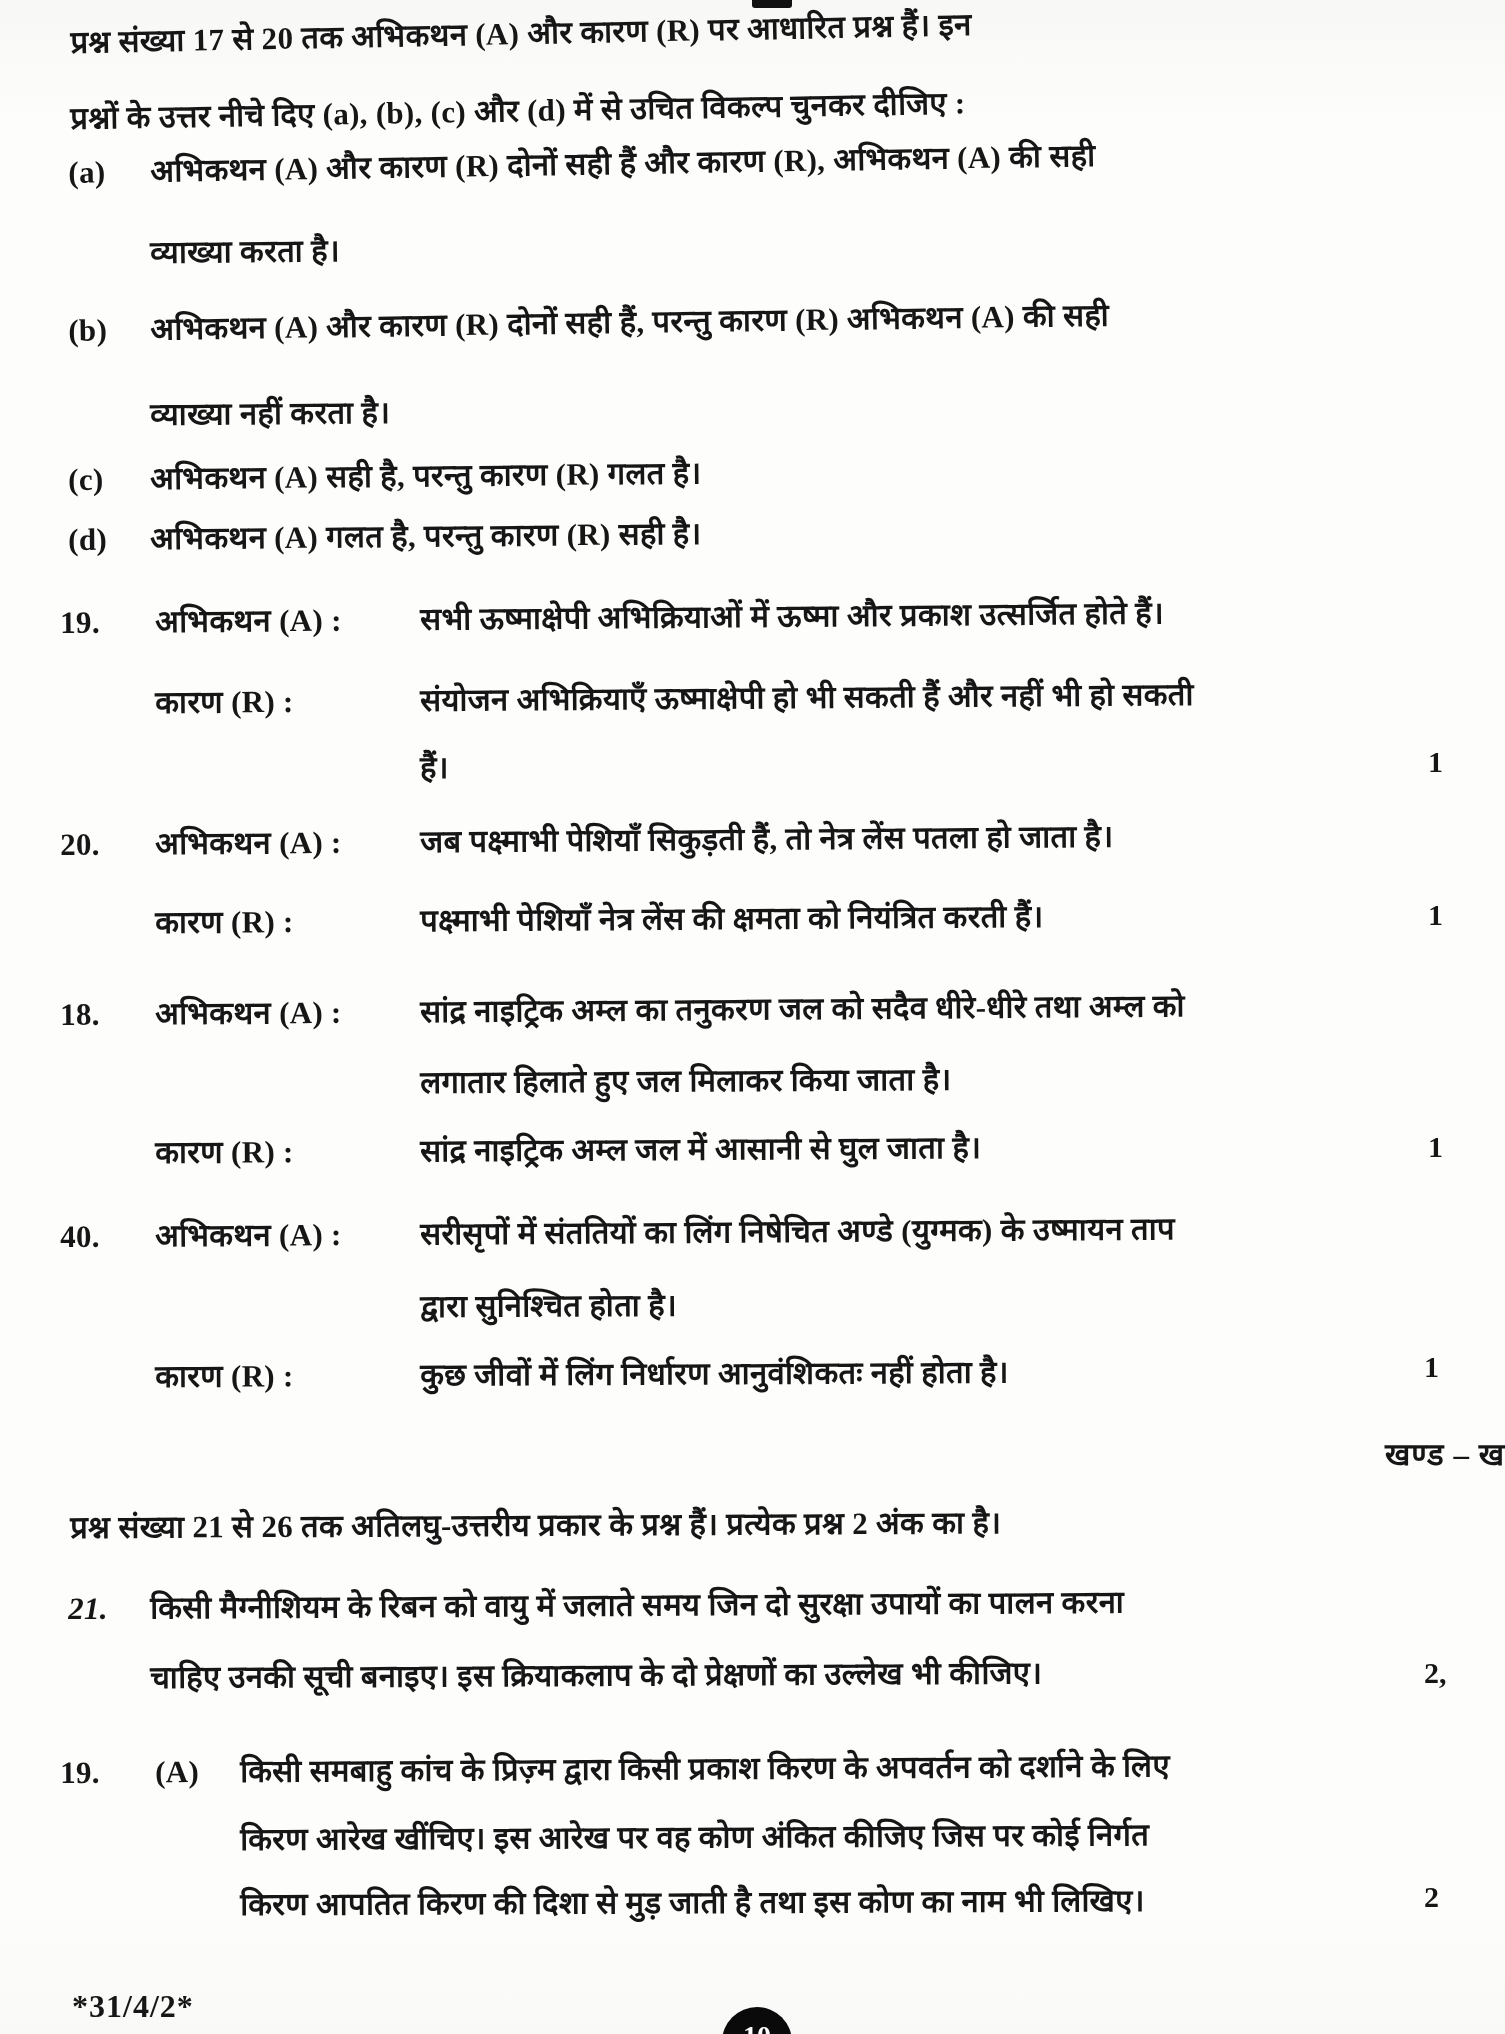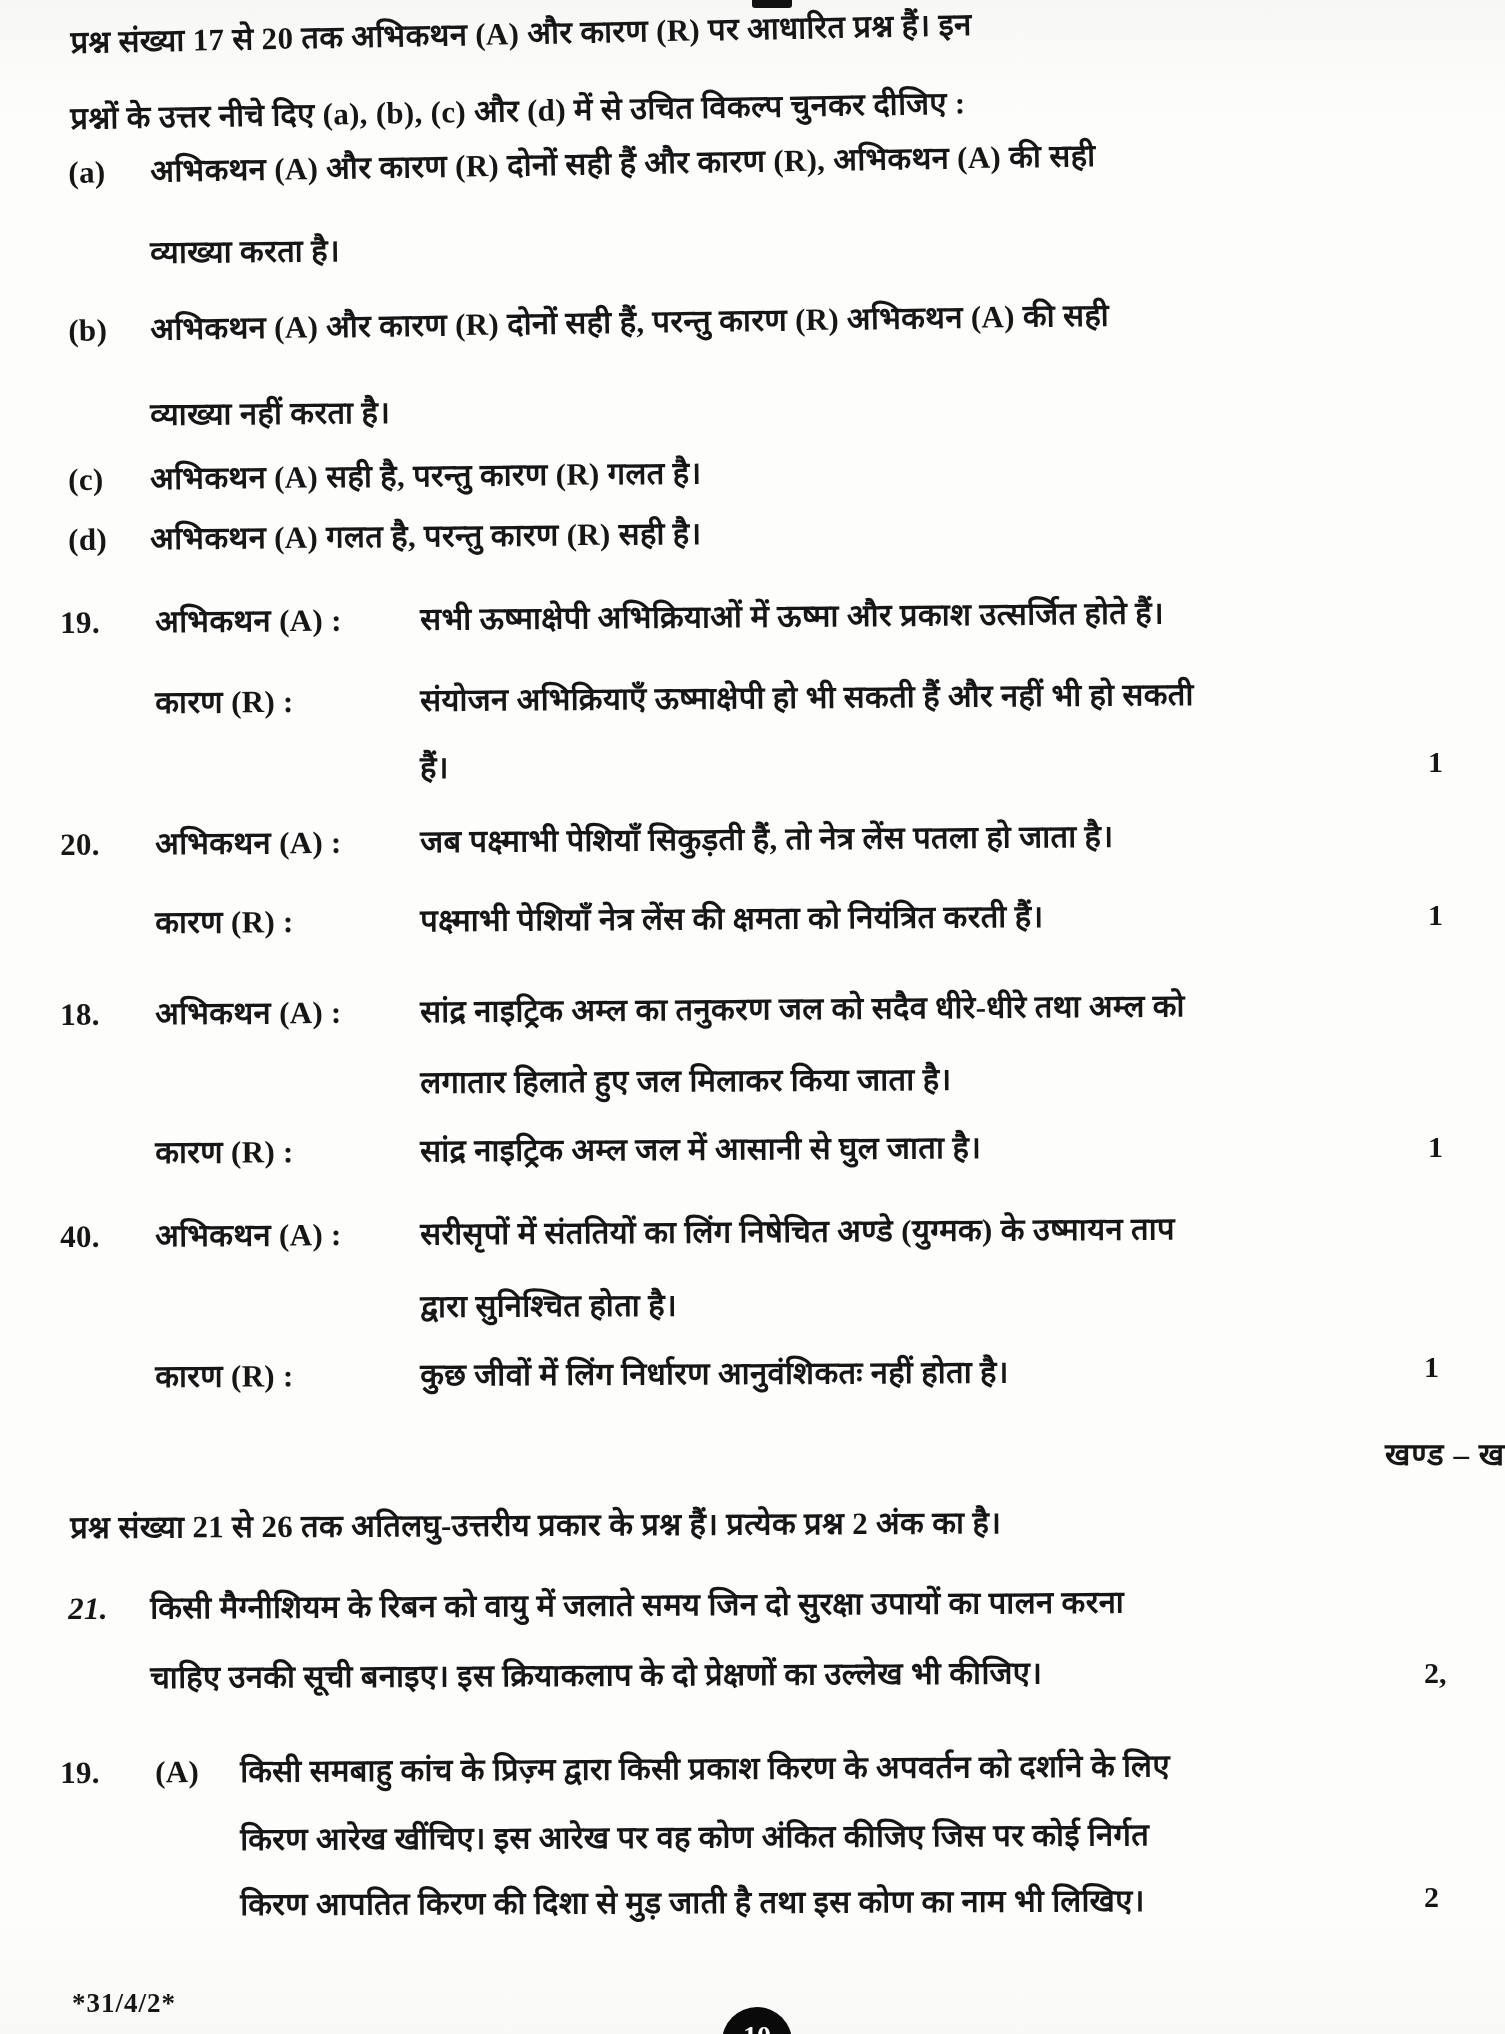--- a/index.html
+++ b/index.html
@@ -25,21 +25,21 @@
   .aslbl{display:inline-block;width:265px;}
   .partlbl{display:inline-block;width:85px;}
   .mark{
     position:absolute;
     font-size:30px;
     font-weight:700;
   }
   .center{left:0;width:100%;text-align:right;letter-spacing:1px;}
   .footer-code{
     position:absolute;left:72px;top:1988px;
-    font-size:27px;letter-spacing:1px;
+    font-size:32px;letter-spacing:1px;
   }
   .page-badge{
     position:absolute;left:722px;top:2007px;
     width:70px;height:70px;border-radius:50%;
     background:#0a0a0a;color:#ffffff;
     text-align:center;font-size:28px;line-height:58px;
   }
   .top-smudge{
     position:absolute;left:752px;top:0;width:40px;height:8px;background:#111;
     border-radius:0 0 3px 3px;

